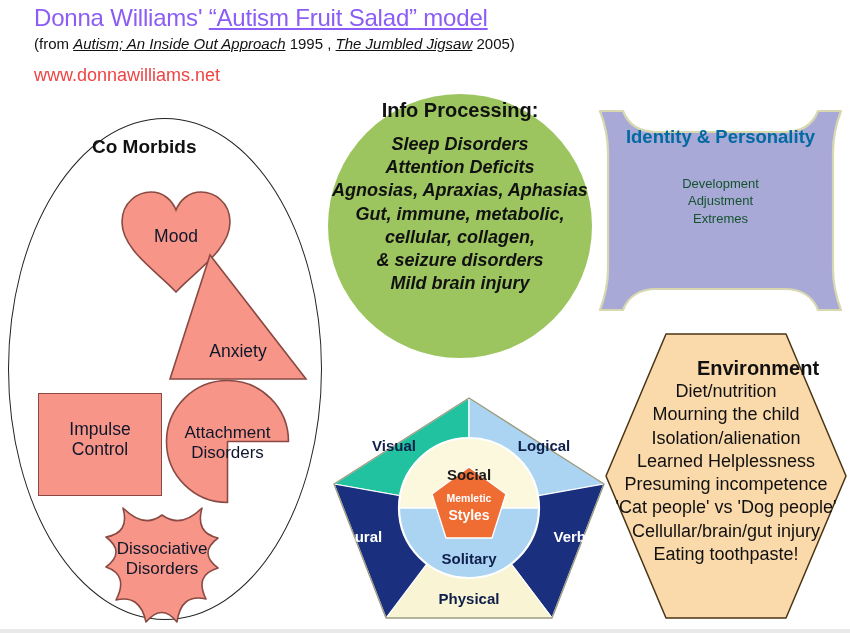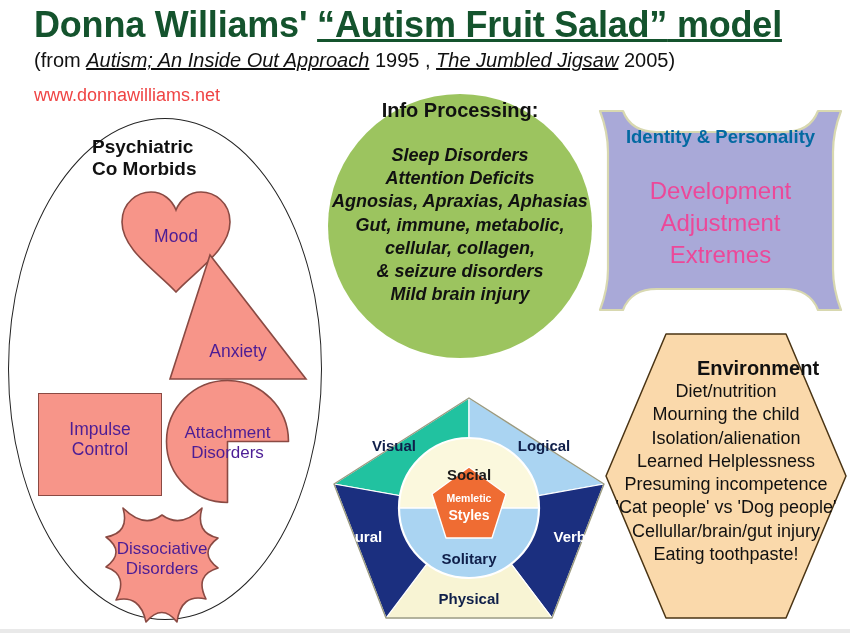--- a/index.html
+++ b/index.html
@@ -10,45 +10,45 @@
     background:#ffffff;
     overflow:hidden;
     box-sizing:border-box;
     border-bottom:4px solid #e9e9e9;
   }
   .abs{position:absolute;}
 
   
   #header{left:34px;top:4px;width:800px;}
   #title{
-    font-size:36px;font-weight:bold;color:#14532d;letter-spacing:-0.2px;
+    font-size:24px;font-weight:normal;color:#8b5cf6;letter-spacing:-0.2px;
     white-space:nowrap;line-height:1.15;
   }
   #title .u{text-decoration:underline;}
   #subtitle{
-    font-size:20px;color:#111;line-height:1.25;margin-top:3px;white-space:nowrap;
+    font-size:15px;color:#111;line-height:1.25;margin-top:3px;white-space:nowrap;
   }
   #subtitle .it{font-style:italic;text-decoration:underline;}
   #website{font-size:18px;color:#ef4444;margin-top:12px;}
 
   
   #oval{
     left:8px;top:118px;width:312px;height:500px;
     border:1.6px solid #222;border-radius:50%;
     background:transparent;
   }
   #psy-heading{
     left:92px;top:136px;width:190px;
     font-size:19px;font-weight:bold;color:#111;line-height:1.18;
     text-align:left;
   }
 
   .shape-label{
     position:absolute;left:0;right:0;
-    text-align:center;color:#4c1d95;font-size:17.5px;line-height:1.15;
+    text-align:center;color:#0f172a;font-size:17.5px;line-height:1.15;
     pointer-events:none;
   }
 
   
   #heart-wrap{left:118px;top:190px;width:116px;height:104px;}
   #heart-wrap svg{display:block;}
   #heart-label{top:36px;}
 
   
   #cross-wrap{left:26px;top:272px;width:112px;height:110px;}
@@ -74,34 +74,34 @@
   
   #green-circle{
     left:328px;top:94px;width:264px;height:264px;
     background:#9cc45f;border-radius:50%;
   }
   #green-title{
     left:328px;top:99px;width:264px;text-align:center;
     font-size:20px;font-weight:bold;color:#111;
   }
   #green-list{
-    left:306px;top:144px;width:308px;text-align:center;
+    left:306px;top:133px;width:308px;text-align:center;
     font-size:18px;font-style:italic;font-weight:bold;color:#111;line-height:1.29;
   }
   #green-list div{white-space:nowrap;}
 
   
   #purple-wrap{left:597px;top:108px;width:247px;height:205px;}
   #purple-title{
     left:597px;top:126px;width:247px;text-align:center;
     font-size:18.5px;font-weight:bold;color:#0369a1;
   }
   #purple-list{
     left:597px;top:175px;width:247px;text-align:center;
-    font-size:24px;color:#ec4899;line-height:1.33;
+    font-size:13px;color:#14532d;line-height:1.33;
   }
 
   
   #hex-wrap{left:604px;top:332px;width:244px;height:288px;}
   #hex-title{
     left:636px;top:357px;width:244px;text-align:center;
     font-size:20px;font-weight:bold;color:#111;
   }
   #hex-list{
     left:594px;top:380px;width:264px;text-align:center;
@@ -125,21 +125,20 @@
     </div>
     <div id="subtitle">
       <span>(from </span><span class="it">Autism; An Inside Out Approach</span><span> 1995 , </span><span class="it">The Jumbled Jigsaw</span><span> 2005)</span>
     </div>
     <div id="website">www.donnawilliams.net</div>
   </div>
 
   <div id="oval" class="abs"></div>
 
   <div id="psy-heading" class="abs">
-    <div>Psychiatric</div>
     <div>Co Morbids</div>
   </div>
 
   <div id="heart-wrap" class="abs">
     <svg width="116" height="104" viewBox="0 0 116 104">
       <path d="M58 102 C 40 82, 4 60, 4 32 C 4 12, 20 2, 33 2 C 45 2, 54 10, 58 20 C 62 10, 71 2, 83 2 C 96 2, 112 12, 112 32 C 112 60, 76 82, 58 102 Z" fill="#f79589" stroke="#8a4a43" stroke-width="1.6"></path>
     </svg>
     <div id="heart-label" class="shape-label">Mood</div>
   </div>
 

